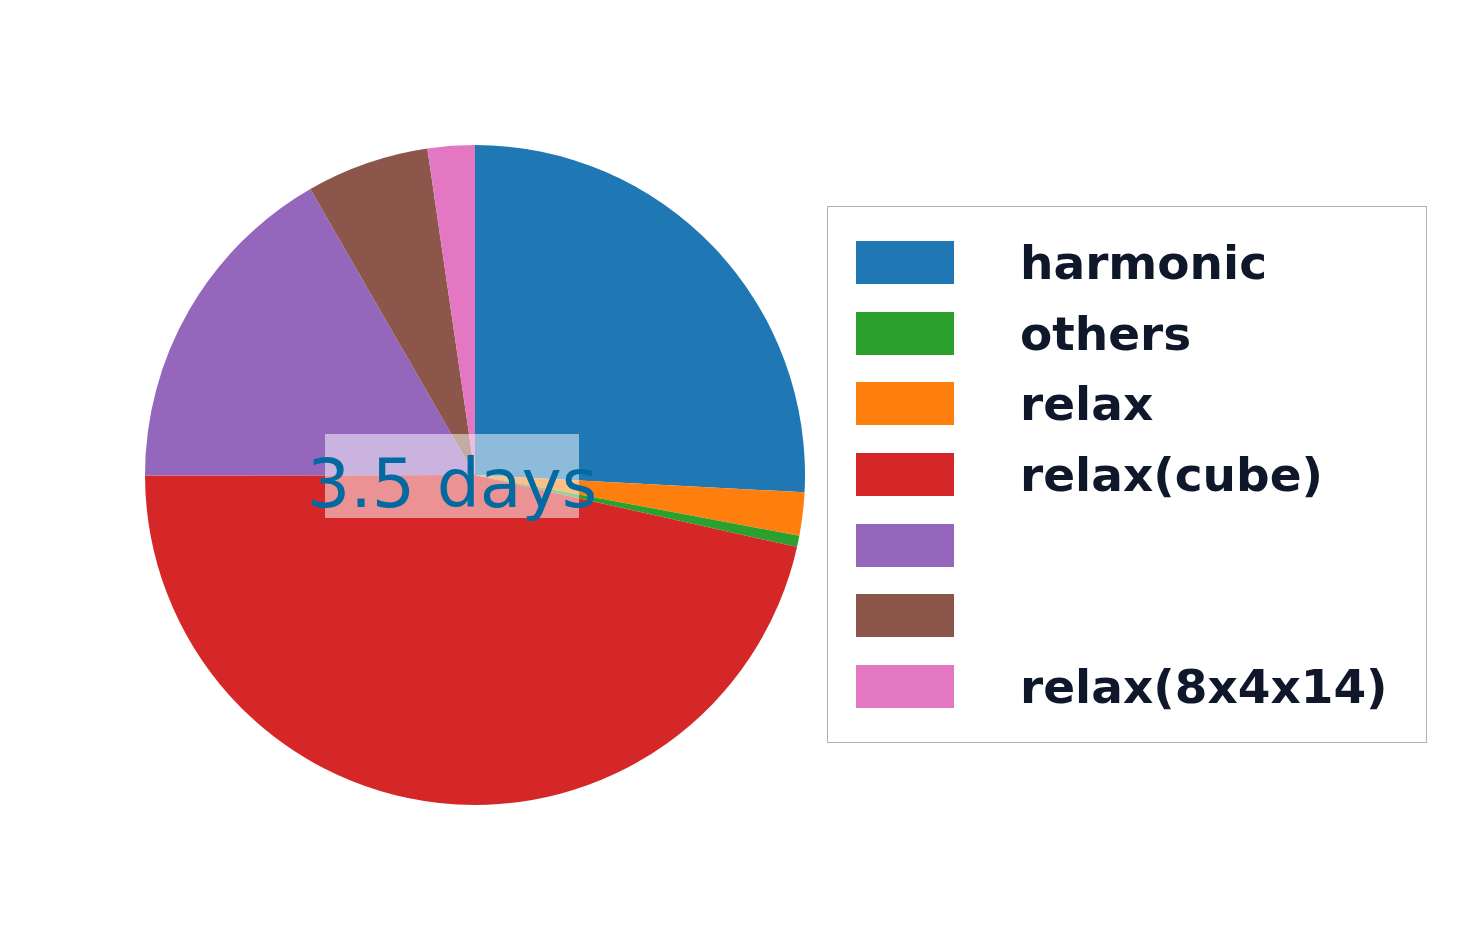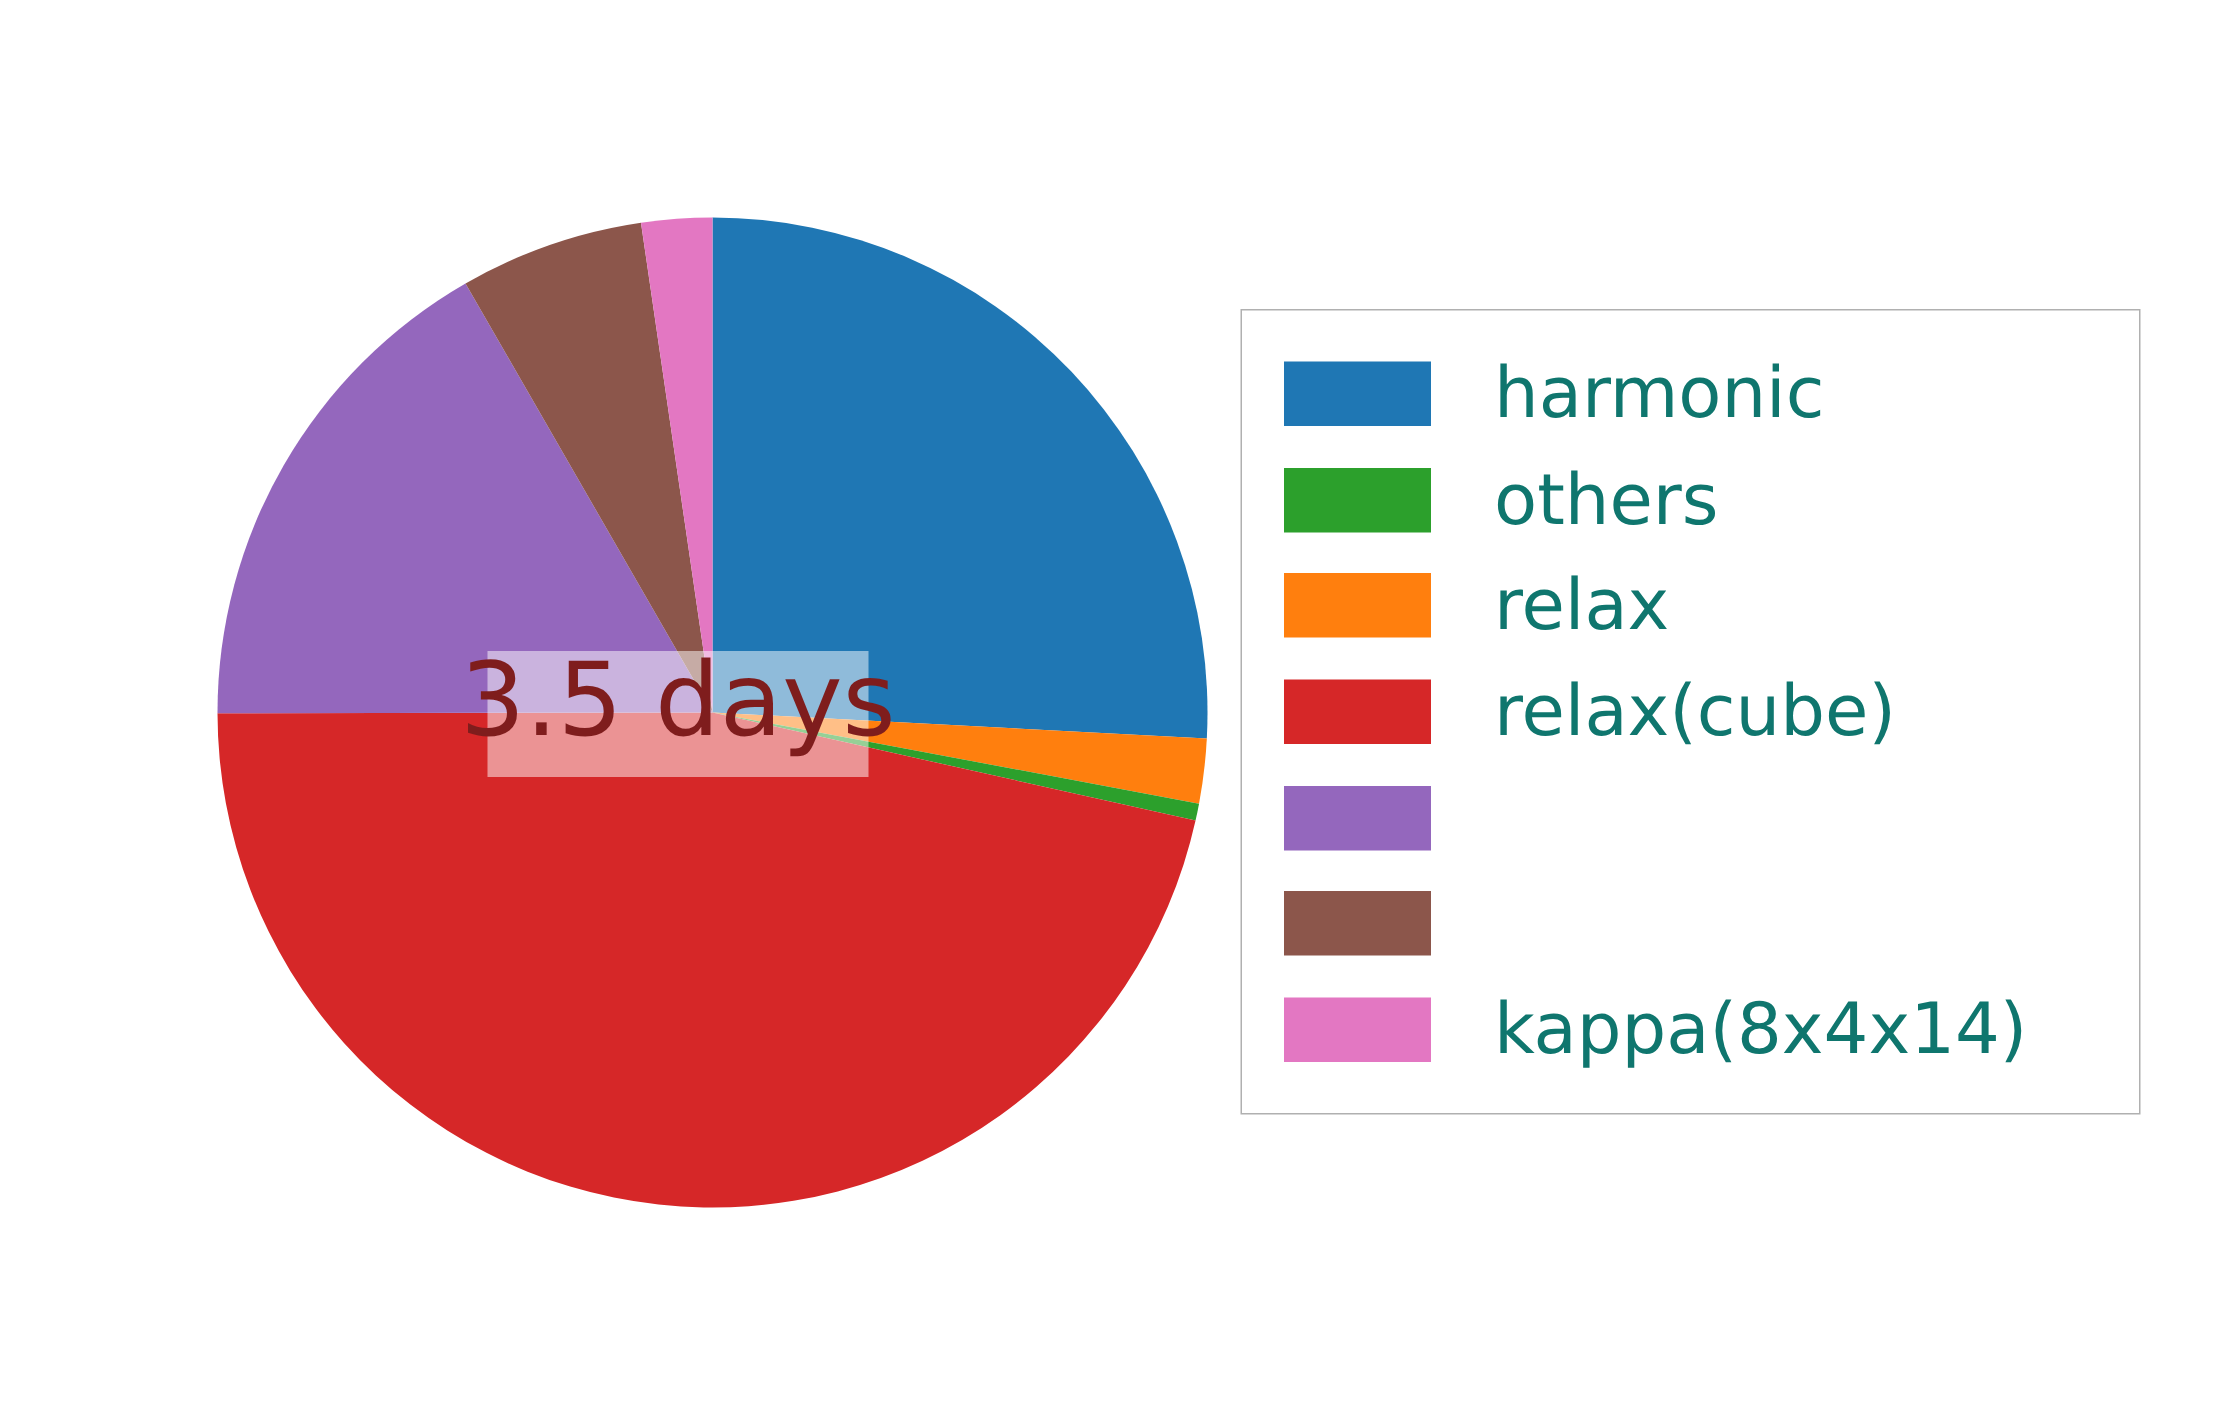--- a/index.html
+++ b/index.html
@@ -32,25 +32,25 @@
     left: 0;
     top: 0;
   }
   #center-label {
     position: absolute;
     left: 325px;
     top: 434px;
     width: 254px;
     height: 84px;
     display: flex;
-    align-items: flex-start;
+    align-items: flex-end;
     justify-content: center;
     background: rgba(255, 255, 255, 0.5);
     font-size: 68px;
-    color: #7f1d1d;
+    color: #0369a1;
     line-height: 1;
     letter-spacing: 0px;
     white-space: nowrap;
     box-sizing: border-box;
   }
   #legend {
     position: absolute;
     left: 827px;
     top: 206px;
     width: 600px;
@@ -68,25 +68,26 @@
     align-items: center;
     height: 68px;
     padding-left: 28px;
   }
   .legend-swatch {
     width: 98px;
     height: 43px;
     flex: 0 0 auto;
   }
   .legend-label {
-    margin-left: 42px;
+    margin-left: 66px;
     font-size: 47px;
-    color: #0f766e;
+    color: #0f172a;
     line-height: 1;
     white-space: nowrap;
+    font-weight: bold;
   }
 </style>
 </head>
 <body>
 
 <div id="figure">
 
   <div id="pie-axes">
     <svg id="pie-svg" width="960" height="951" viewBox="0 0 960 951">
       <g id="pie-slices">
@@ -123,17 +124,17 @@
         <span class="legend-label">relax(cube)</span>
       </div>
       <div class="legend-row">
         <span class="legend-swatch" style="background: rgb(148, 103, 189);"></span>
       </div>
       <div class="legend-row">
         <span class="legend-swatch" style="background: rgb(140, 86, 75);"></span>
       </div>
       <div class="legend-row">
         <span class="legend-swatch" style="background: rgb(227, 119, 194);"></span>
-        <span class="legend-label">kappa(8x4x14)</span>
+        <span class="legend-label">relax(8x4x14)</span>
       </div>
     </div>
 
 </div>
 
 </body></html>

